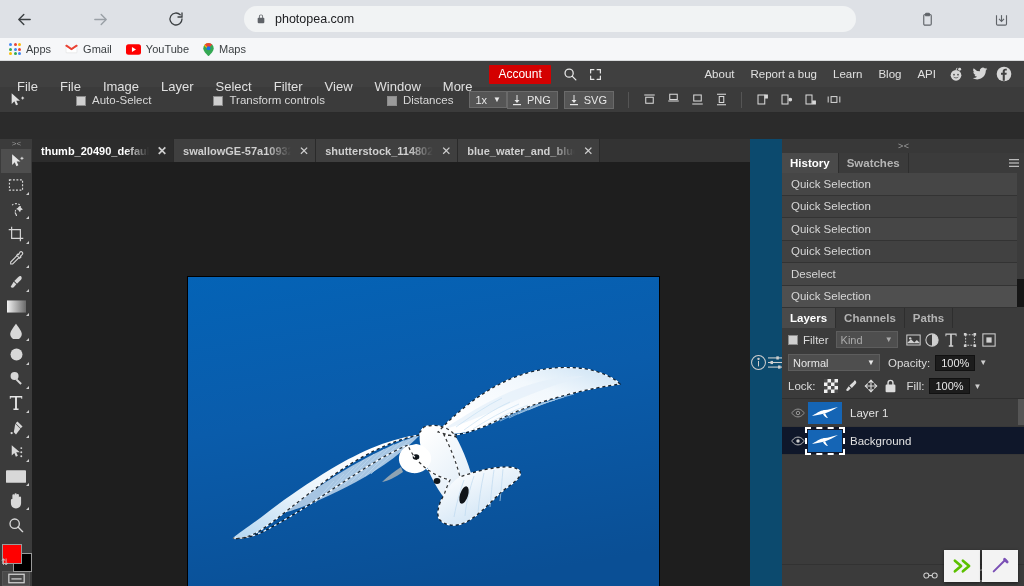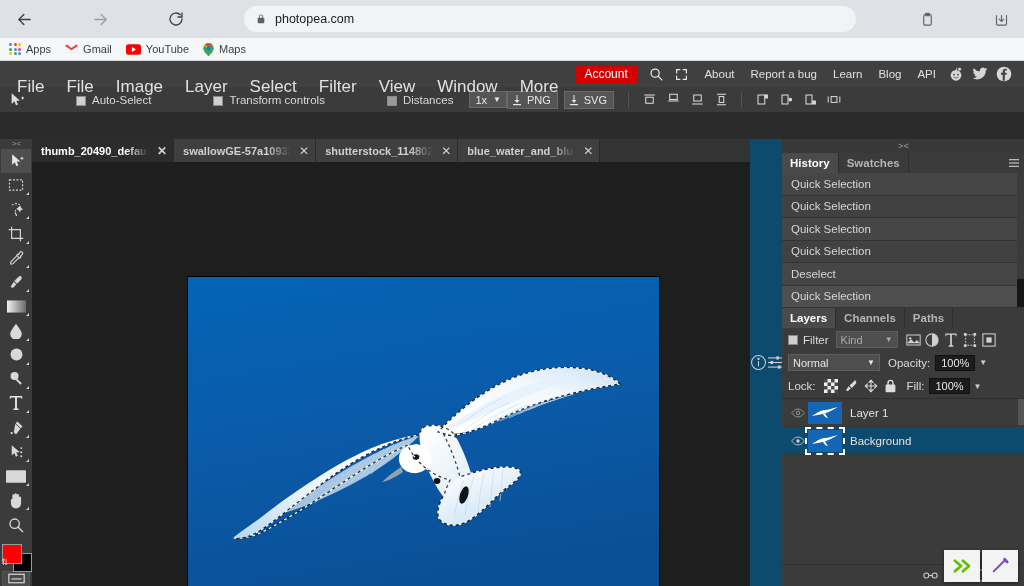--- a/index.html
+++ b/index.html
@@ -29,21 +29,21 @@
   .bm { display:flex; align-items:center; height:100%; margin-right:14px; color:#3c4043; font-size:11px; cursor:pointer; white-space:nowrap; }
   .bm .bmi { margin-right:5px; display:flex; align-items:center; }
   .apps-grid { display:grid; grid-template-columns:repeat(3,3px); grid-template-rows:repeat(3,3px); gap:1.5px; }
   .apps-grid i { display:block; width:3px; height:3px; border-radius:50%; }
 
   
   #pp { width:1024px; height:525px; background:#2b2b2b; position:relative; }
 
   
   #menubar { height:26px; background:#404040; display:flex; align-items:center; padding:0 6px; position:relative; }
-  .menu-item { padding:16px 11px; line-height:26px; height:26px; font-size:17px; color:#e0e0e0; cursor:pointer; white-space:nowrap; }
+  .menu-item { padding:16px 11px; line-height:26px; height:26px; font-size:13px; color:#e0e0e0; cursor:pointer; white-space:nowrap; }
   #account-btn { background:#d40000; color:#fff; padding:0 9px; line-height:19px; height:19px; margin:0 6px; border-radius:1px; cursor:pointer; font-size:12px;}
   .mb-icon { width:26px; height:26px; display:flex; align-items:center; justify-content:center; color:#e0e0e0; cursor:pointer;}
   #menu-right { position:absolute; right:8px; top:0; height:26px; display:flex; align-items:center; }
   #menu-right .menu-item { padding:0 8px; font-size:11.5px; }
   .soc { width:24px; height:26px; display:flex; align-items:center; justify-content:center; cursor:pointer; }
 
   
   #optionsbar { height:26px; background:#3b3b3b; display:flex; align-items:center; padding-left:4px; border-bottom:1px solid #2a2a2a; }
   .ob-tool { width:26px; height:24px; display:flex; align-items:center; justify-content:center; }
   .ob-check { display:flex; align-items:flex-end; margin-right:16px; cursor:pointer; font-size:11.5px; color:#d8d8d8; white-space:nowrap;margin-left:46px;}
@@ -107,21 +107,21 @@
   .filterbar { height:23px; }
   .lsel { background:#4e4e4e; border:1px solid #5d5d5d; height:17px; display:flex; align-items:center; padding:0 4px; font-size:11px; color:#aaa; cursor:pointer;}
   .lsel.on { color:#e6e6e6; }
   .fic { width:19px; height:17px; display:flex; align-items:center; justify-content:center; cursor:pointer; color:#d0d0d0;}
   .numbox { background:#1c1c1c; color:#e8e8e8; font-size:11px; padding:1px 5px; border:1px solid #111; cursor:text;}
   .arrow-dn { margin-left:4px; font-size:8px; color:#cfcfcf; cursor:pointer;}
   .lock-ic { width:20px; height:18px; display:flex; align-items:center; justify-content:center; cursor:pointer;}
 
   #layerlist { flex:1; background:#3b3b3b; border-top:1px solid #2f2f2f; overflow:hidden; position:relative;}
   .layer { display:flex; align-items:center; height:28px; padding:0 6px; cursor:pointer; border-bottom:1px solid #373737;}
-  .layer.active { background:#0c4a6e; }
+  .layer.active { background:#0f172a; }
   .eye { width:20px; display:flex; align-items:center; justify-content:center; cursor:pointer;}
   .lthumb { width:34px; height:22px; margin-right:8px; flex:none; position:relative; background:#0a5ca8; }
   .lthumb.selected { outline:2px dashed #fff; outline-offset:1px; }
   .lname { font-size:11.5px; color:#e2e2e2; }
   #llscroll { position:absolute; right:0; top:0; width:6px; height:26px; background:#555;}
 
   #layers-footer { height:22px; background:#3b3b3b; display:flex; align-items:center; justify-content:flex-end; padding-right:8px; gap:10px; border-top:1px solid #323232;}
   .lf { width:16px; height:16px; display:flex; align-items:center; justify-content:center; cursor:pointer; color:#cfcfcf; font-size:10px;}
 
   

